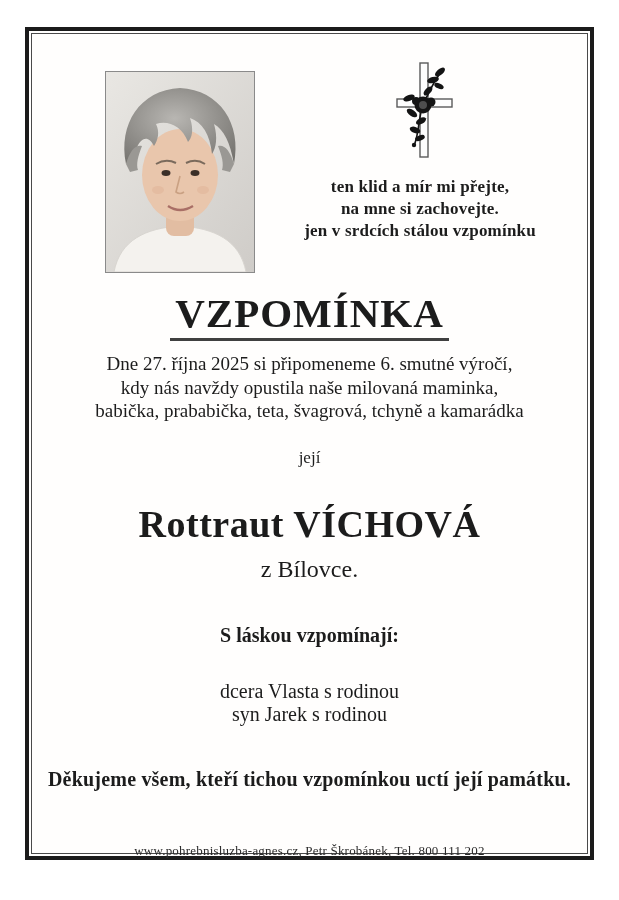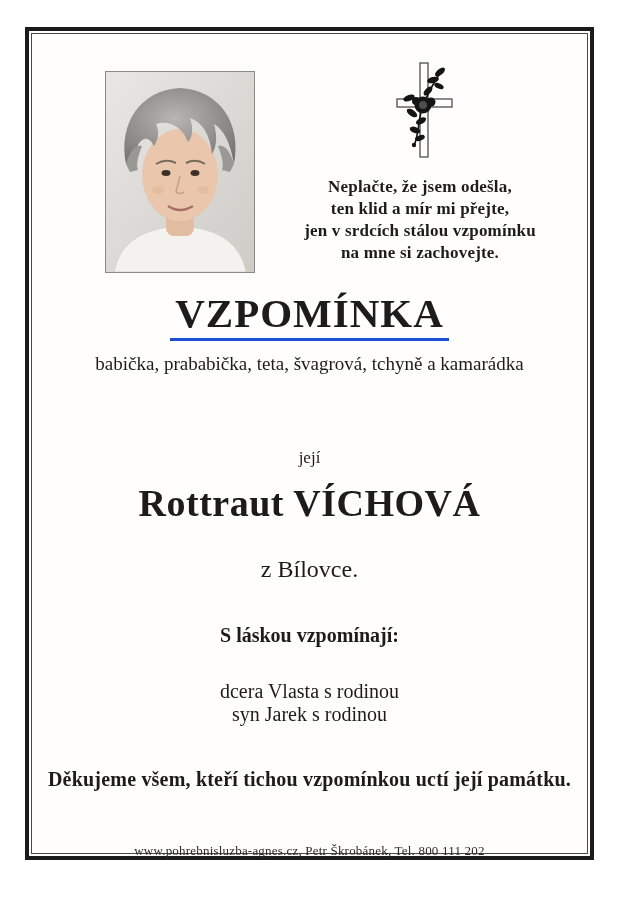--- a/index.html
+++ b/index.html
@@ -26,25 +26,25 @@
     position:absolute;left:390px;top:58px;width:70px;height:112px;
   }
   .centered{position:absolute;left:0;width:619px;text-align:center;}
   .poem{
     position:absolute;left:270px;top:176px;width:300px;text-align:center;
     font-weight:bold;font-size:17px;line-height:22px;letter-spacing:.2px;
   }
   .title-wrap{top:291px;}
   .title{
     display:inline-block;font-weight:bold;font-size:41px;letter-spacing:1px;
-    border-bottom:3px solid #1d4ed8;padding:0 5px 2px 5px;line-height:1.1;text-align:center;
+    border-bottom:3px solid #404040;padding:0 5px 2px 5px;line-height:1.1;text-align:center;
   }
   .announcement{top:352px;font-size:19px;line-height:23.5px;}
   .salutation{top:448px;font-size:17px;}
-  .deceased-name{top:481px;font-size:38px;font-weight:bold;letter-spacing:.5px;}
+  .deceased-name{top:502px;font-size:38px;font-weight:bold;letter-spacing:.5px;}
   .origin{top:556px;font-size:24px;}
   .mourners-heading{top:624px;font-size:20px;font-weight:bold;}
   .mourners{top:680px;font-size:20px;line-height:23px;}
   .thanks{top:768px;font-size:20px;font-weight:bold;letter-spacing:.2px;}
   .footer{top:843px;font-size:13px;color:#2a2a2a;letter-spacing:.2px;}
 </style>
 </head>
 <body>
 
 <div class="frame">
@@ -115,31 +115,32 @@
     <ellipse cx="22" cy="55" rx="6" ry="3" transform="rotate(35 22 55)" fill="#141414"></ellipse>
 
     <ellipse cx="31" cy="63" rx="5.5" ry="3" transform="rotate(-30 31 63)" fill="#141414"></ellipse>
     <ellipse cx="25" cy="72" rx="5.5" ry="3" transform="rotate(20 25 72)" fill="#141414"></ellipse>
     <ellipse cx="30" cy="80" rx="5" ry="2.6" transform="rotate(-20 30 80)" fill="#141414"></ellipse>
     <circle cx="24" cy="87" r="2.2" fill="#141414"></circle>
   </svg>
 </div>
 
 <div class="poem">
-  <div>Neplačte, že jsem odešla,</div>
   <div>ten klid a mír mi přejte,</div>
+  <div>na mne si zachovejte.</div>
   <div>jen v srdcích stálou vzpomínku</div>
-  <div>na mne si zachovejte.</div>
 </div>
 
 <div class="centered title-wrap">
   <span class="title">VZPOMÍNKA</span>
 </div>
 
 <div class="centered announcement">
+  <div>Dne 27. října 2025 si připomeneme 6. smutné výročí,</div>
+  <div>kdy nás navždy opustila naše milovaná maminka,</div>
   <div>babička, prababička, teta, švagrová, tchyně a kamarádka</div>
 </div>
 
 <div class="centered salutation">její</div>
 
 <div class="centered deceased-name">Rottraut VÍCHOVÁ</div>
 
 <div class="centered origin">z Bílovce.</div>
 
 <div class="centered mourners-heading">S láskou vzpomínají:</div>

